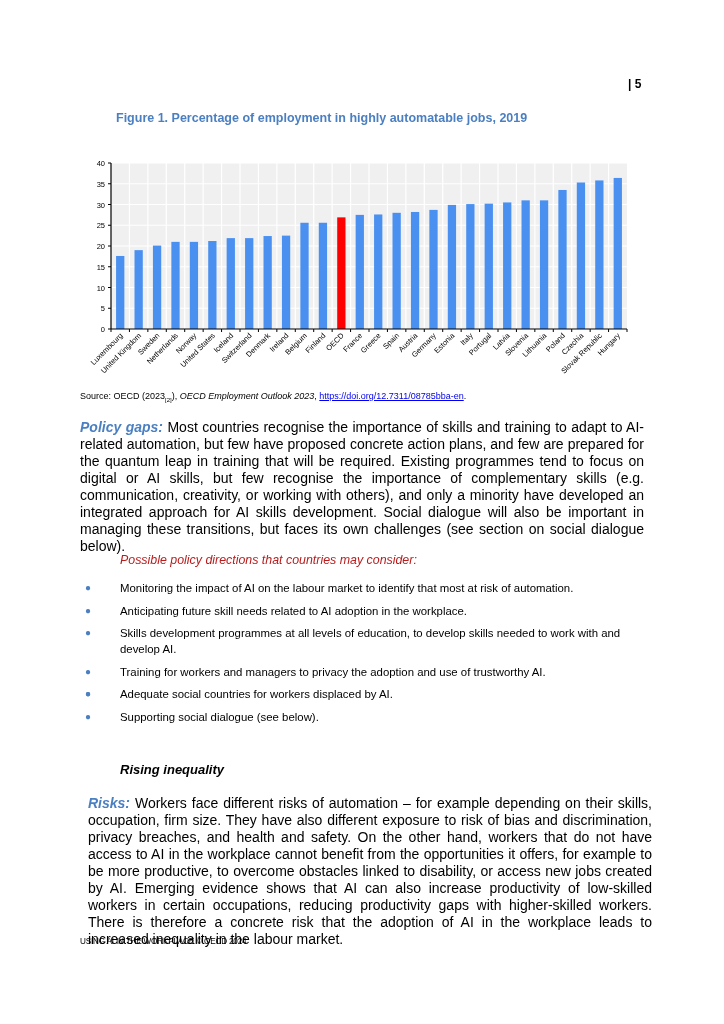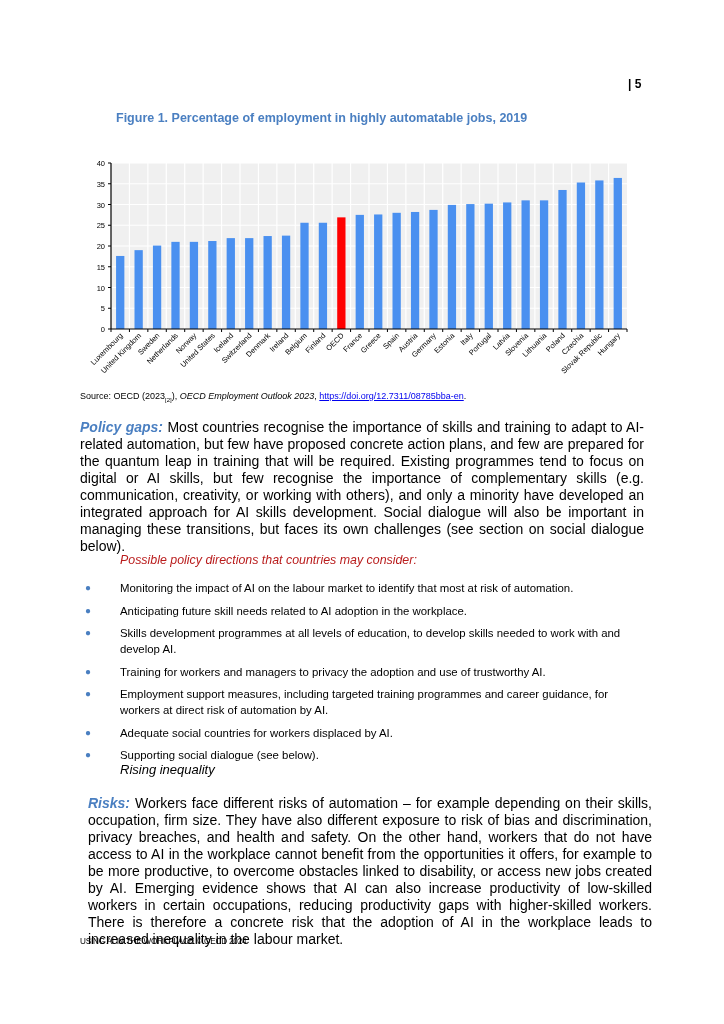--- a/index.html
+++ b/index.html
@@ -11,21 +11,21 @@
     .chart svg { display: block; }
     .source { position: absolute; top: 391px; left: 80px; font-size: 9px; }
     .source a { color: #0000ee; text-decoration: underline; }
     .source sub { font-size: 6px; }
     .para { position: absolute; left: 80px; width: 564px; font-size: 14px; line-height: 17px; text-align: justify; }
     .lead { color: #4a7fc1; font-weight: bold; font-style: italic; }
     .policy-dirs { position: absolute; top: 553px; left: 120px; font-size: 12.4px; font-style: italic; color: #b91c1c; }
     .bullets { position: absolute; top: 580px; left: 80px; width: 564px; margin: 0; padding: 0; list-style: none; font-size: 11.4px; line-height: 16px; }
     .bullets li { position: relative; padding-left: 40px; margin-bottom: 6.5px; }
     .bullets li .dot { position: absolute; left: 5px; top: 0; color: #4a7fc1; font-size: 10px; }
-    .subhead { position: absolute; top: 762px; left: 120px; font-size: 13px; font-weight: normal; font-style: italic; text-align: right; }
+    .subhead { position: absolute; top: 762px; left: 120px; font-size: 13px; font-weight: bold; font-style: italic; text-align: right; }
     .footer { position: absolute; top: 937px; left: 80px; font-size: 8.2px; font-family: Liberation Sans, sans-serif; letter-spacing: -0.2px; }
   </style>
 </head>
 <body>
 
 <div class="page-num">| 5</div>
 
 <div class="fig-title">Figure 1. Percentage of employment in highly automatable jobs, 2019</div>
 
 <div class="chart">
@@ -182,21 +182,21 @@
   <span class="lead">Policy gaps:</span><span> Most countries recognise the importance of skills and training to adapt to AI-related automation, but few have proposed concrete action plans, and few are prepared for the quantum leap in training that will be required. Existing programmes tend to focus on digital or AI skills, but few recognise the importance of complementary skills (e.g. communication, creativity, or working with others), and only a minority have developed an integrated approach for AI skills development. Social dialogue will also be important in managing these transitions, but faces its own challenges (see section on social dialogue below).</span>
 </p>
 
 <div class="policy-dirs">Possible policy directions that countries may consider:</div>
 
 <ul class="bullets">
   <li><span class="dot">●</span><span>Monitoring the impact of AI on the labour market to identify that most at risk of automation.</span></li>
   <li><span class="dot">●</span><span>Anticipating future skill needs related to AI adoption in the workplace.</span></li>
   <li><span class="dot">●</span><span>Skills development programmes at all levels of education, to develop skills needed to work with and develop AI.</span></li>
   <li><span class="dot">●</span><span>Training for workers and managers to privacy the adoption and use of trustworthy AI.</span></li>
-  <li><span class="dot">●</span><span>Employment support measures, including targeted training programmes and career guidance, for workers at direct risk of automation by AI.</span></li>
+  <li><span class="dot">●</span></li>
   <li><span class="dot">●</span><span>Adequate social countries for workers displaced by AI.</span></li>
   <li><span class="dot">●</span><span>Supporting social dialogue (see below).</span></li>
 </ul>
 
 <div class="subhead">Rising inequality</div>
 
 <p class="para" style="top:787px; margin:8px;">
   <span class="lead">Risks:</span><span> Workers face different risks of automation – for example depending on their skills, occupation, firm size. They have also different exposure to risk of bias and discrimination, privacy breaches, and health and safety. On the other hand, workers that do not have access to AI in the workplace cannot benefit from the opportunities it offers, for example to be more productive, to overcome obstacles linked to disability, or access new jobs created by AI. Emerging evidence shows that AI can also increase productivity of low-skilled workers in certain occupations, reducing productivity gaps with higher-skilled workers. There is therefore a concrete risk that the adoption of AI in the workplace leads to increased inequality in the labour market.</span>
 </p>
 

